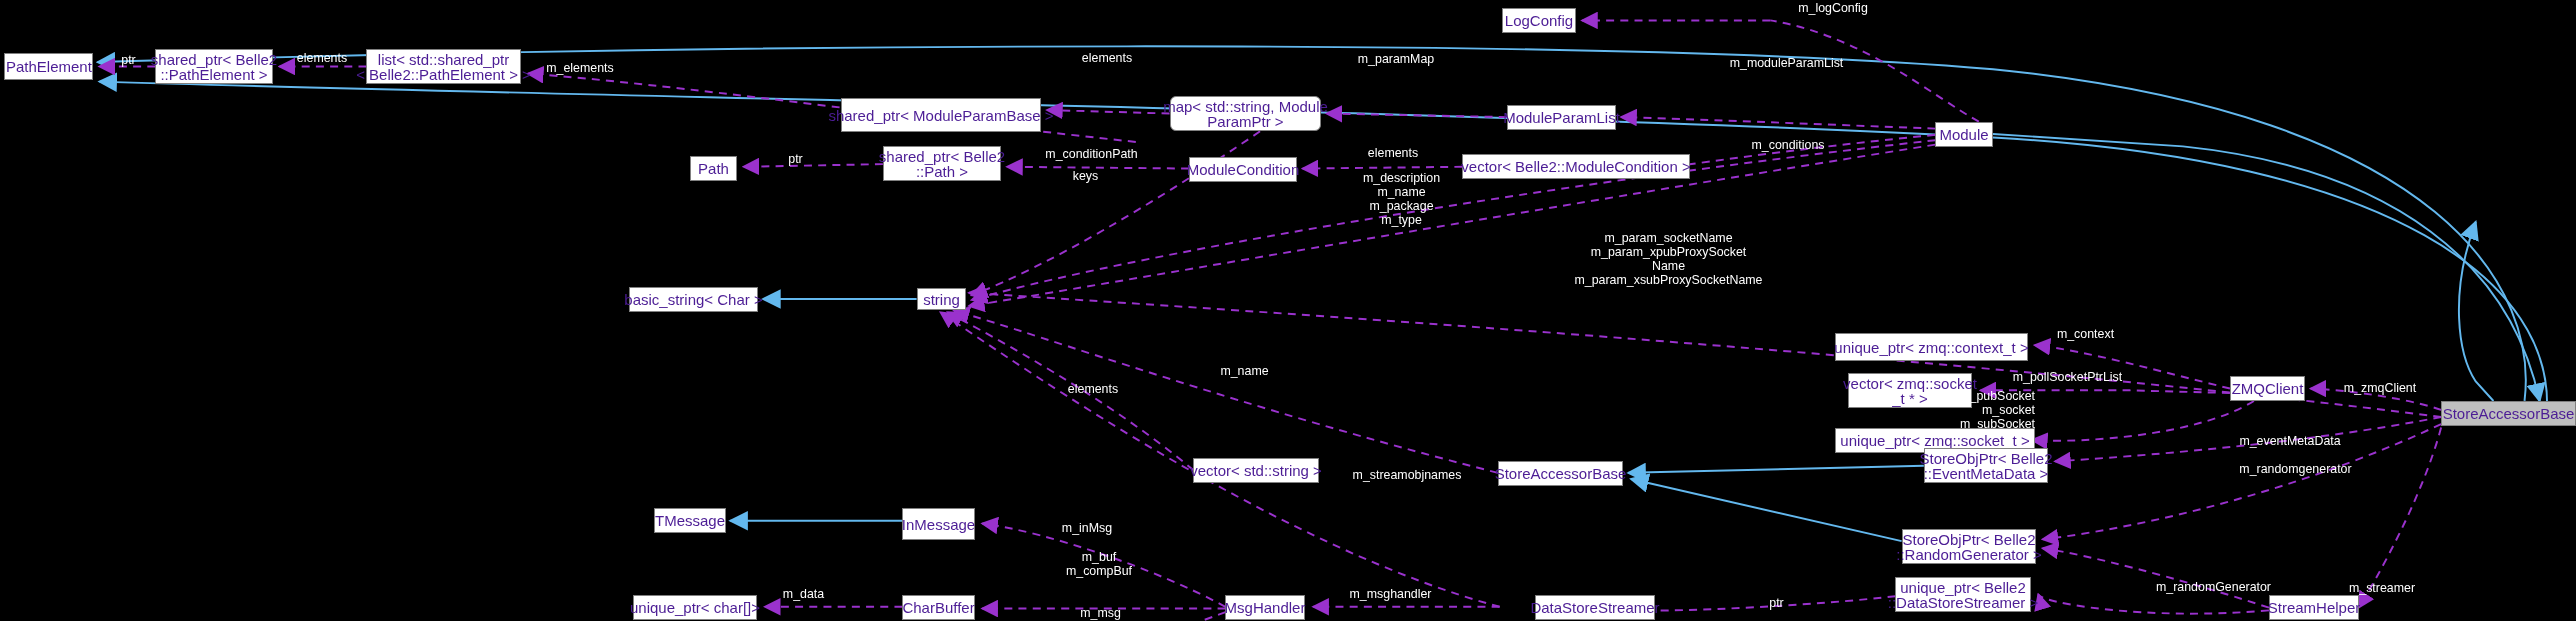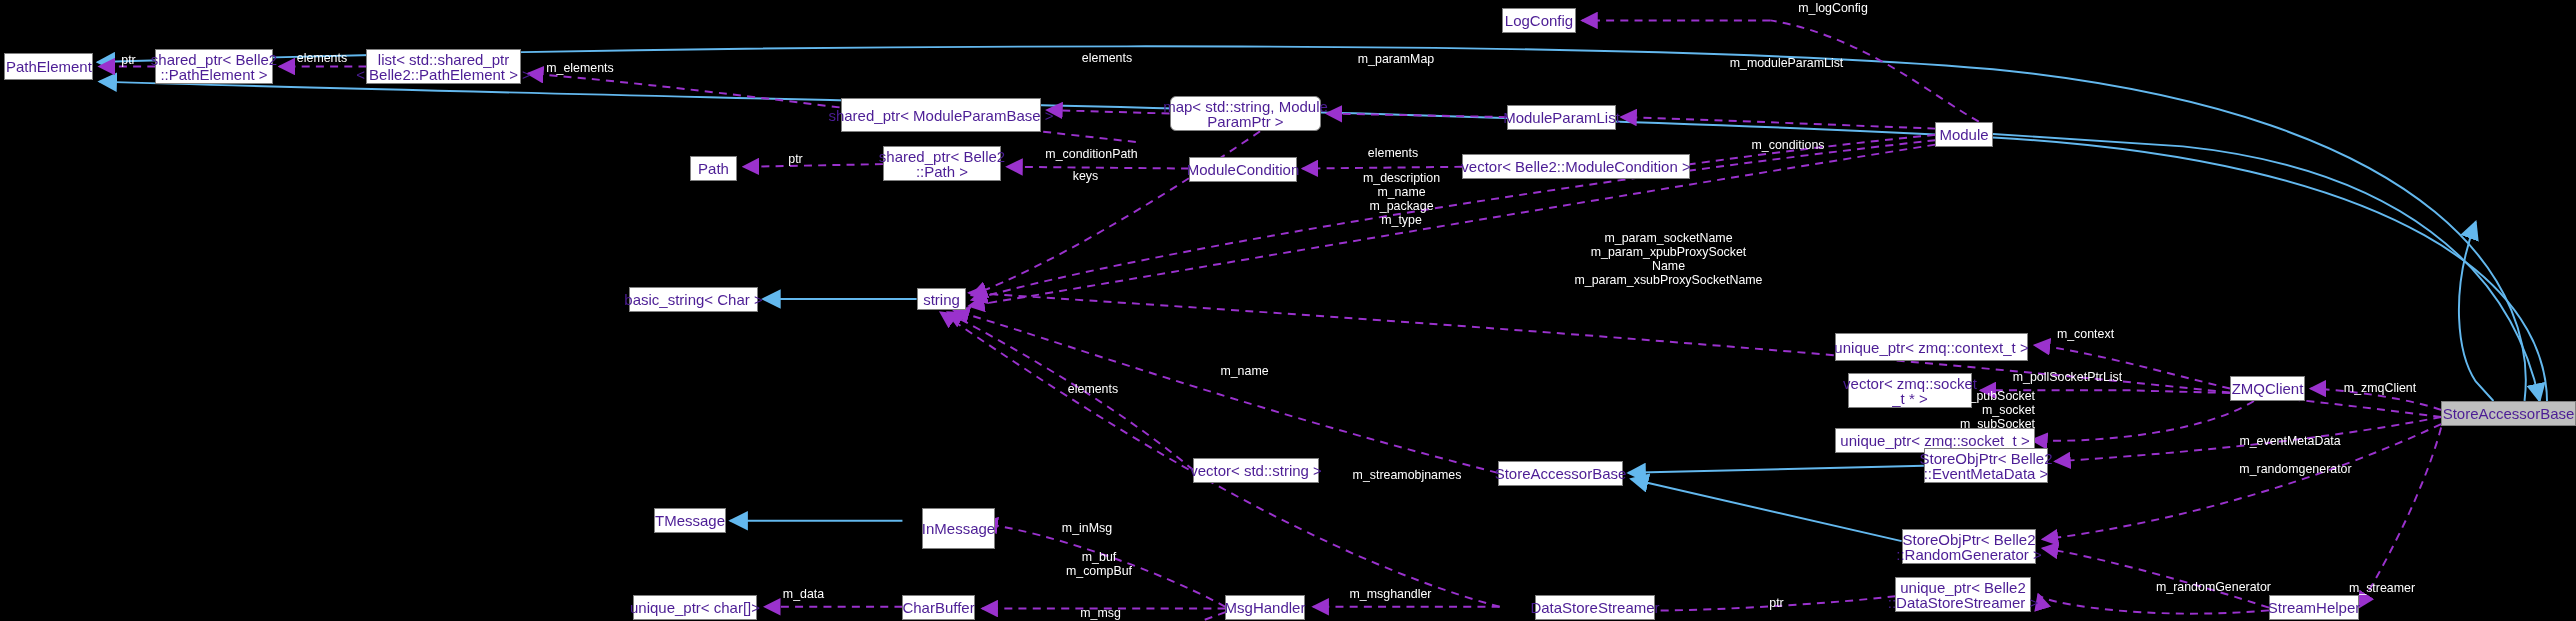--- a/index.html
+++ b/index.html
@@ -145,21 +145,21 @@
       <div class="node highlight" style="left: 2441px; top: 401px; width: 135px; height: 25px;">StoreAccessorBase</div>
       <div class="node" style="left: 1193px; top: 458px; width: 126px; height: 25px;">vector&lt; std::string &gt;</div>
       <div class="node" style="left: 1498px; top: 461px; width: 125px; height: 25px;">StoreAccessorBase</div>
       <div class="node" style="left: 1924px; top: 448px; width: 124px; height: 35px;">StoreObjPtr&lt; Belle2
 ::EventMetaData &gt;</div>
       <div class="node" style="left: 1902px; top: 529px; width: 134px; height: 35px;">StoreObjPtr&lt; Belle2
 ::RandomGenerator &gt;</div>
       <div class="node" style="left: 1895px; top: 577px; width: 136px; height: 35px;">unique_ptr&lt; Belle2
 ::DataStoreStreamer &gt;</div>
       <div class="node" style="left: 654px; top: 508px; width: 72px; height: 25px;">TMessage</div>
-      <div class="node" style="left: 902px; top: 508px; width: 73px; height: 41px; margin-left: 20px;">InMessage</div>
+      <div class="node" style="left: 902px; top: 508px; width: 73px; height: 32px;">InMessage</div>
       <div class="node" style="left: 633px; top: 595px; width: 124px; height: 25px;">unique_ptr&lt; char[]&gt;</div>
       <div class="node" style="left: 902px; top: 595px; width: 73px; height: 25px;">CharBuffer</div>
       <div class="node" style="left: 1225px; top: 595px; width: 80px; height: 25px;">MsgHandler</div>
       <div class="node" style="left: 1500px; top: 595px; width: 120px; height: 25px; margin-left: 35px;">DataStoreStreamer</div>
       <div class="node" style="left: 2269px; top: 595px; width: 90px; height: 25px;">StreamHelper</div>
     </div>
   <div id="labels-layer">
       <div class="edge-label" style="left: 1784px; top: 0.9px; width: 98px;">m_logConfig</div>
       <div class="edge-label" style="left: 111px; top: 53px; width: 35px;">ptr</div>
       <div class="edge-label" style="left: 282px; top: 51px; width: 80px;">elements</div>

